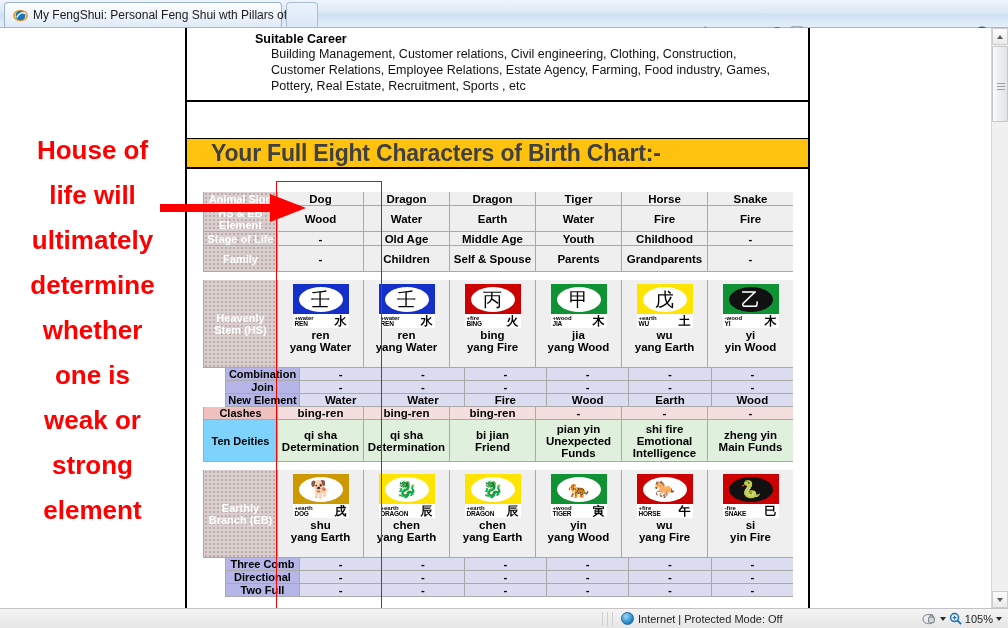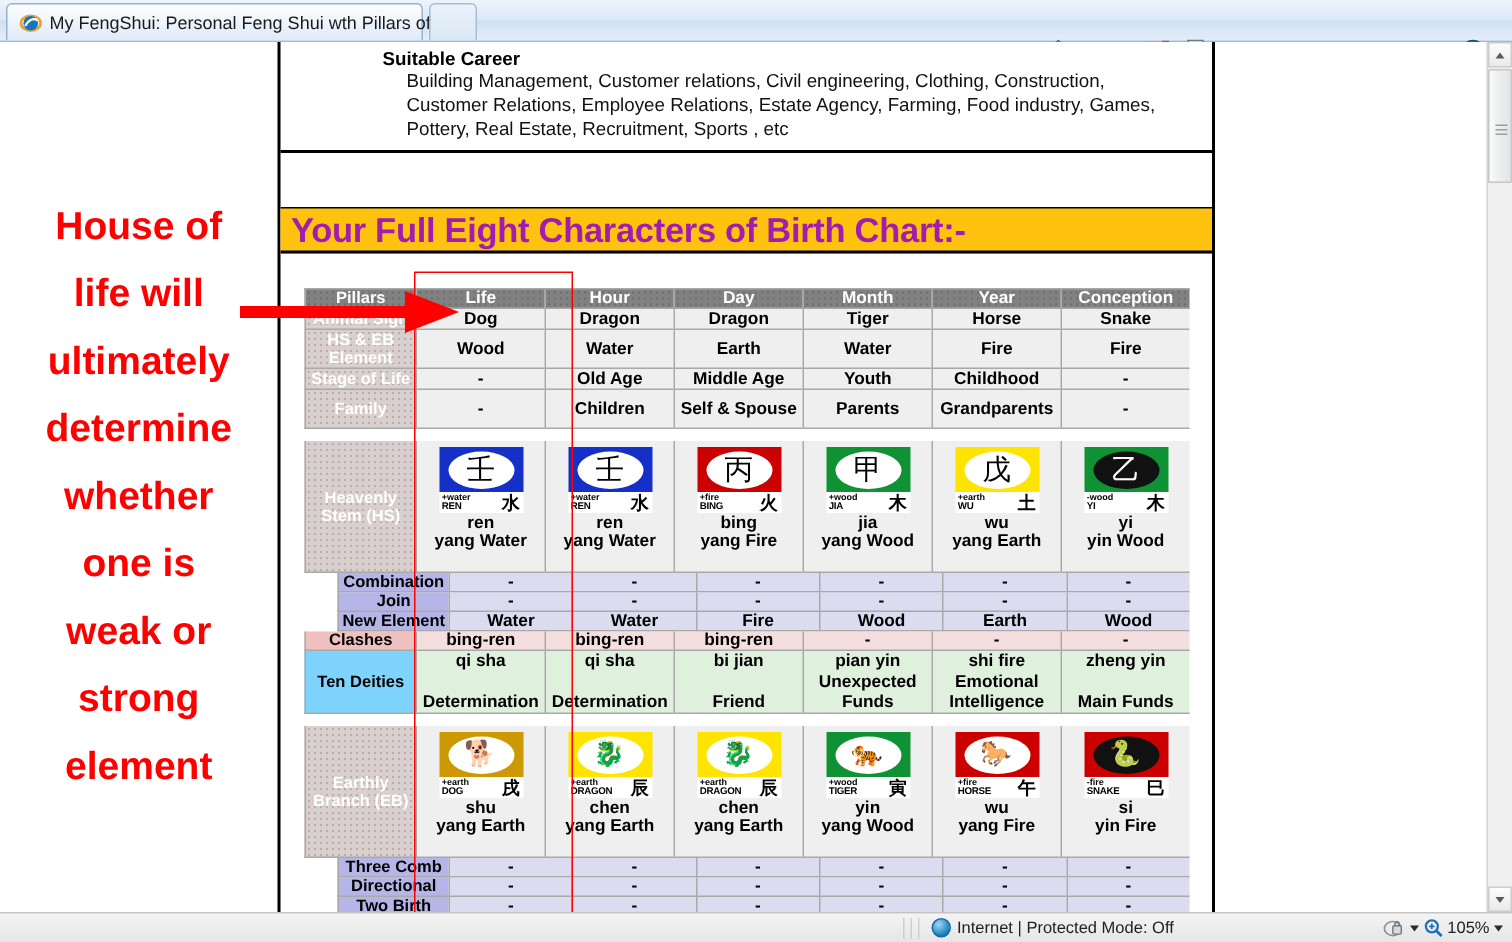--- a/index.html
+++ b/index.html
@@ -110,21 +110,21 @@
     font-size:12.5px; color:#111; padding-left:84px; line-height:16px; white-space:nowrap;
   }
 
   
   #banner {
     position:absolute; left:0; top:110px; width:621px; height:31px;
     background:#ffc20e; border-top:1px solid #000; border-bottom:2px solid #000;
     display:flex; align-items:center;
   }
   #banner .btxt {
-    font-size:23px; font-weight:bold; color:#a21caf; padding-left:7px;
+    font-size:23px; font-weight:bold; color:#404040; padding-left:24px;
     letter-spacing:-0.2px;
   }
 
   
   #grid { position:absolute; left:16px; top:164px; width:590px; }
   .row { display:flex; width:100%; }
   .lbl {
     width:74px; flex:none;
     background:#d8cfcf;
     background-image:radial-gradient(#c4a9a9 0.8px, transparent 0.9px);
@@ -201,21 +201,21 @@
   
   .c-lavender .cell { background:#dcdcf0; }
   .c-lavender .lbl { background:#b5b5e8; background-image:none; color:#000;margin-left:22px; }
   .c-pink .cell { background:#f4dede; }
   .c-pink .lbl  { background:#efc0c0; background-image:none; color:#000;text-align:center; }
   .c-green .cell { background:#dff0dc; }
   .c-green .lbl  { background:#7dd3fc; background-image:none; color:#000; }
   .c-plain .cell { background:#efefef; }
 
   .deity-row .cell, .deity-row .lbl { height:42px; }
-  .deity-row .cell { justify-content:space-between; }
+  .deity-row .cell { justify-content:center; }
 
   .two-line .cell, .two-line .lbl { height:26px; }
 
   
   #annot {
     position:absolute; left:0px; top:100px; width:185px;
     text-align:center; color:#f00; font-weight:bold;
     font-size:26px; line-height:45px;
     font-family:"Liberation Sans", sans-serif;
   }
@@ -341,29 +341,20 @@
       <div class="career-line">Building Management, Customer relations, Civil engineering, Clothing, Construction,</div>
       <div class="career-line">Customer Relations, Employee Relations, Estate Agency, Farming, Food industry, Games,</div>
       <div class="career-line">Pottery, Real Estate, Recruitment, Sports , etc</div>
     </div>
 
     <div id="banner">
       <div class="btxt">Your Full Eight Characters of Birth Chart:-</div>
     </div>
 
     <div id="grid">
-        <div class="row hdr-row r-h16">
-          <div class="lbl">Pillars</div>
-          <div class="cell">Life</div>
-          <div class="cell">Hour</div>
-          <div class="cell">Day</div>
-          <div class="cell">Month</div>
-          <div class="cell">Year</div>
-          <div class="cell">Conception</div>
-        </div>
         <div class="row c-plain r-h16">
           <div class="lbl">Animal Sign</div>
           <div class="cell">Dog</div>
           <div class="cell">Dragon</div>
           <div class="cell">Dragon</div>
           <div class="cell">Tiger</div>
           <div class="cell">Horse</div>
           <div class="cell">Snake</div>
         </div>
         <div class="row c-plain two-line">
@@ -670,21 +661,21 @@
         <div class="row c-lavender r-h15">
           <div class="lbl">Directional</div>
           <div class="cell">-</div>
           <div class="cell">-</div>
           <div class="cell">-</div>
           <div class="cell">-</div>
           <div class="cell">-</div>
           <div class="cell">-</div>
         </div>
         <div class="row c-lavender r-h15">
-          <div class="lbl">Two Birth</div>
+          <div class="lbl">Two Full</div>
           <div class="cell">-</div>
           <div class="cell">-</div>
           <div class="cell">-</div>
           <div class="cell">-</div>
           <div class="cell">-</div>
           <div class="cell">-</div>
         </div>
       </div>
   </div>
 

